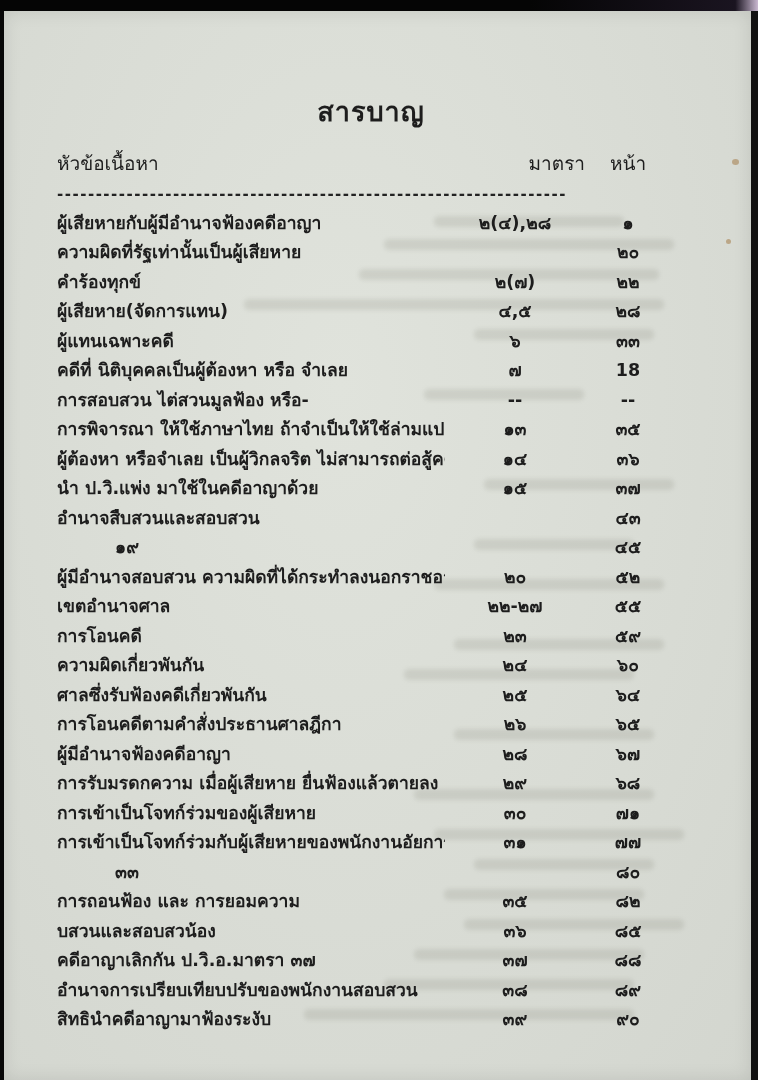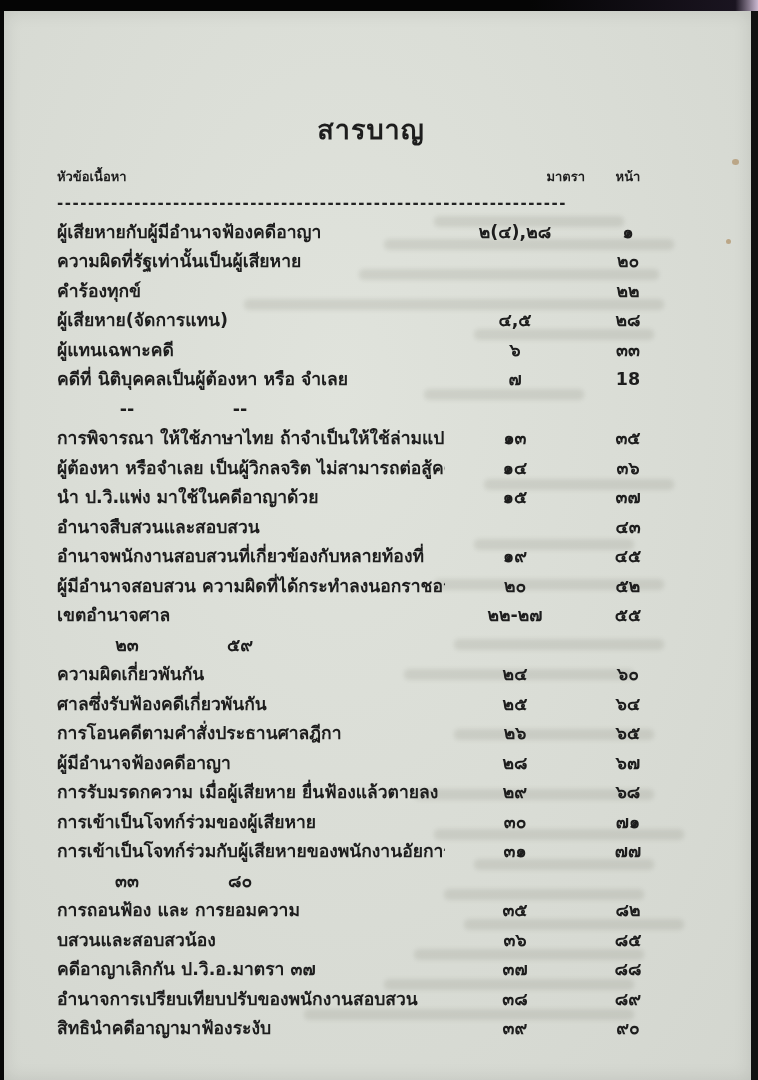--- a/index.html
+++ b/index.html
@@ -30,36 +30,36 @@
   .top-sliver {
     position: absolute;
     left: 0; top: 0; right: 0;
     height: 11px;
     background: linear-gradient(90deg, #050505 70%, #1a1420 97%, #c9b8d0 100%);
   }
   .content {
     position: absolute;
     left: 53px;
     right: 80px;
-    top: 18px;
+    top: 0;
     color: #1d1d1d;
   }
   .title {
     margin-top: 79px;
     text-align: center;
     font-size: 27px;
     font-weight: bold;
     letter-spacing: 1px;
     padding-left: 14px;
   }
   .header-row {
     display: flex;
     margin-top: 15px;
-    font-size: 13px;
-    font-weight: bold;
+    font-size: 19px;
+    font-weight: normal;
   }
   .header-row .topic { flex: 1; }
   .header-row .section { width: 140px; text-align: right; }
   .header-row .page { width: 86px; text-align: center; }
   .dash-line {
     margin-top: 7px;
     font-size: 15px;
     font-weight: bold;
     letter-spacing: 1.5px;
     white-space: nowrap;
@@ -68,20 +68,21 @@
   }
   .toc-rows {
     margin-top: 5px;
   }
   .toc-row {
     display: flex;
     align-items: center;
     height: 29.5px;
     font-size: 17.5px;
     font-weight: 600;
+    justify-content: space-between;
   }
   .toc-row .topic { flex: 1; white-space: nowrap; overflow: hidden; }
   .toc-row .section { width: 140px; text-align: center; white-space: nowrap; }
   .toc-row .page { width: 86px; text-align: center; white-space: nowrap; }
   
   .ghost {
     position: absolute;
     height: 11px;
     border-radius: 5px;
     background: rgba(96, 96, 78, 0.13);
@@ -146,20 +147,21 @@
   </div>
 
   <div class="toc-row">
     <div class="topic">ความผิดที่รัฐเท่านั้นเป็นผู้เสียหาย</div>
     <div class="section"></div>
     <div class="page">๒๐</div>
   </div>
 
   <div class="toc-row">
     <div class="topic">คำร้องทุกข์</div>
+    <div class="section">๒(๗)</div>
     <div class="page">๒๒</div>
   </div>
 
   <div class="toc-row">
     <div class="topic">ผู้เสียหาย(จัดการแทน)</div>
     <div class="section">๔,๕</div>
     <div class="page">๒๘</div>
   </div>
 
   <div class="toc-row">
@@ -168,20 +170,21 @@
     <div class="page">๓๓</div>
   </div>
 
   <div class="toc-row">
     <div class="topic">คดีที่ นิติบุคคลเป็นผู้ต้องหา หรือ จำเลย</div>
     <div class="section">๗</div>
     <div class="page">18</div>
   </div>
 
   <div class="toc-row">
+    <div class="topic">การสอบสวน ไต่สวนมูลฟ้อง หรือ-</div>
     <div class="section">--</div>
     <div class="page">--</div>
   </div>
 
   <div class="toc-row">
     <div class="topic">การพิจารณา ให้ใช้ภาษาไทย ถ้าจำเป็นให้ใช้ล่ามแปล</div>
     <div class="section">๑๓</div>
     <div class="page">๓๕</div>
   </div>
 
@@ -196,38 +199,38 @@
     <div class="section">๑๕</div>
     <div class="page">๓๗</div>
   </div>
 
   <div class="toc-row">
     <div class="topic">อำนาจสืบสวนและสอบสวน</div>
     <div class="page">๔๓</div>
   </div>
 
   <div class="toc-row">
-    <div class="topic">อำนาจพนักงานสอบสวนที่เกี่ยวข้องกับหลายท้องที่</div>
     <div class="section">๑๙</div>
     <div class="page">๔๕</div>
   </div>
 
   <div class="toc-row">
     <div class="topic">ผู้มีอำนาจสอบสวน ความผิดที่ได้กระทำลงนอกราชอาณาจักร</div>
     <div class="section">๒๐</div>
     <div class="page">๕๒</div>
   </div>
 
   <div class="toc-row">
     <div class="topic">เขตอำนาจศาล</div>
     <div class="section">๒๒-๒๗</div>
     <div class="page">๕๕</div>
   </div>
 
   <div class="toc-row">
+    <div class="topic">การโอนคดี</div>
     <div class="section">๒๓</div>
     <div class="page">๕๙</div>
   </div>
 
   <div class="toc-row">
     <div class="topic">ความผิดเกี่ยวพันกัน</div>
     <div class="section">๒๔</div>
     <div class="page">๖๐</div>
   </div>
 

